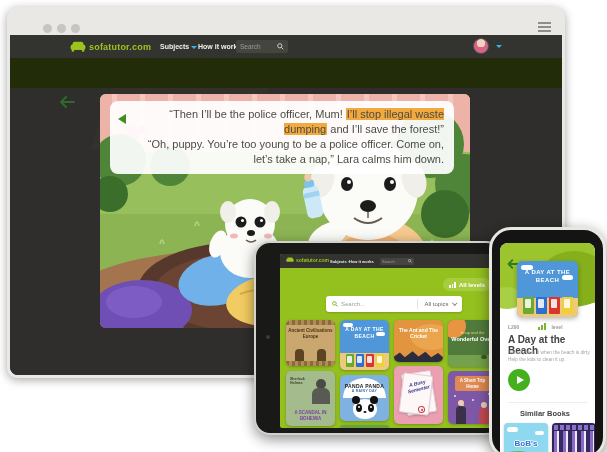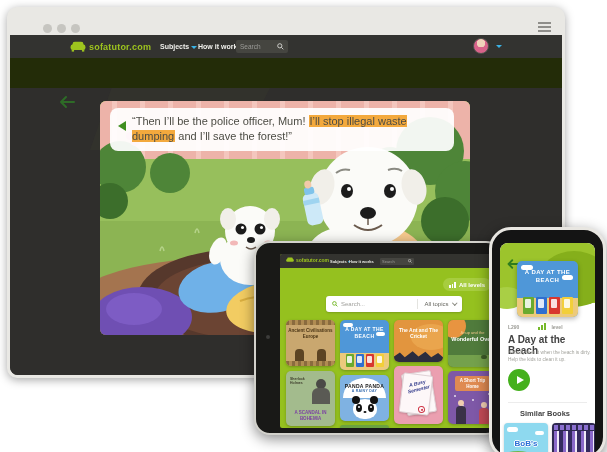--- a/index.html
+++ b/index.html
@@ -40,22 +40,22 @@
   .avatar { position: absolute; left: 463px; top: 3px; width: 16px; height: 16px; border-radius: 50%;
     background: radial-gradient(circle at 50% 30%, #f0d3ba 0 34%, #d8638a 36%); border: 1px solid #55544f; }
   .avatar-caret { position: absolute; left: 484px; top: 10px; }
   
   .olive-band { height: 30px; background: #232c08; }
   .reader-area { position: relative; height: 287px; background: #2f2e2c; }
   .bg-shape { position: absolute; left: 80px; top: 0; width: 180px; height: 62px;
     background: #3d3e2e; opacity: .28; clip-path: polygon(12% 0, 100% 0, 82% 100%, 0 100%); }
   .back-arrow { position: absolute; left: 48px; top: 6px; width: 18px; height: 16px; }
   
-  .story-card { position: absolute; left: 90px; top: 13px; width: 370px; height: 234px;
-    border-radius: 6px; overflow: hidden; background: #404040; }
+  .story-card { position: absolute; left: 90px; top: 6px; width: 370px; height: 234px;
+    border-radius: 6px; overflow: hidden; background: #404040; text-align: right; }
   .story-svg { position: absolute; left: 0; top: 0; }
   .story-textbox { position: absolute; left: 10px; top: 7px; width: 344px;
     background: rgba(255,255,255,.93); border-radius: 8px; padding: 6px 10px 7px 22px; }
   .play-tri { position: absolute; left: 8px; top: 13px; width: 0; height: 0;
     border-top: 5px solid transparent; border-bottom: 5px solid transparent; border-right: 8px solid #3f8f1f; }
   .story-text { font-size: 11px; line-height: 15px; color: #4c4c44; }
   mark.hl { background: #f3a93d; color: #4c4c44; padding: 0 1px; }
   
   .tablet { position: absolute; left: 254px; top: 241px; width: 248px; height: 194px;
     background: #191917; border: 2px solid #d2d1cb; border-radius: 16px;
@@ -344,20 +344,21 @@
             <path d="M60 150 q2 -8 4 0"></path>
               <path d="M95 132 q2 -8 4 0"></path>
               <path d="M330 150 q2 -8 4 0"></path>
               <path d="M350 180 q2 -8 4 0"></path>
           </g>
         </svg>
 
         <div class="story-textbox">
           <span class="play-tri"></span>
           <p class="story-text"><span>“Then I’ll be the police officer, Mum! </span><mark class="hl">I’ll stop illegal waste dumping</mark><span> and I’ll save the forest!”</span></p>
+          <p class="story-text">“Oh, puppy. You’re too young to be a police officer. Come on, let’s take a nap,” Lara calms him down.</p>
         </div>
       </div>
     </div>
   </div>
 </div>
 
 <div class="tablet">
   <span class="tab-cam"></span>
   <div class="tab-screen">
 

